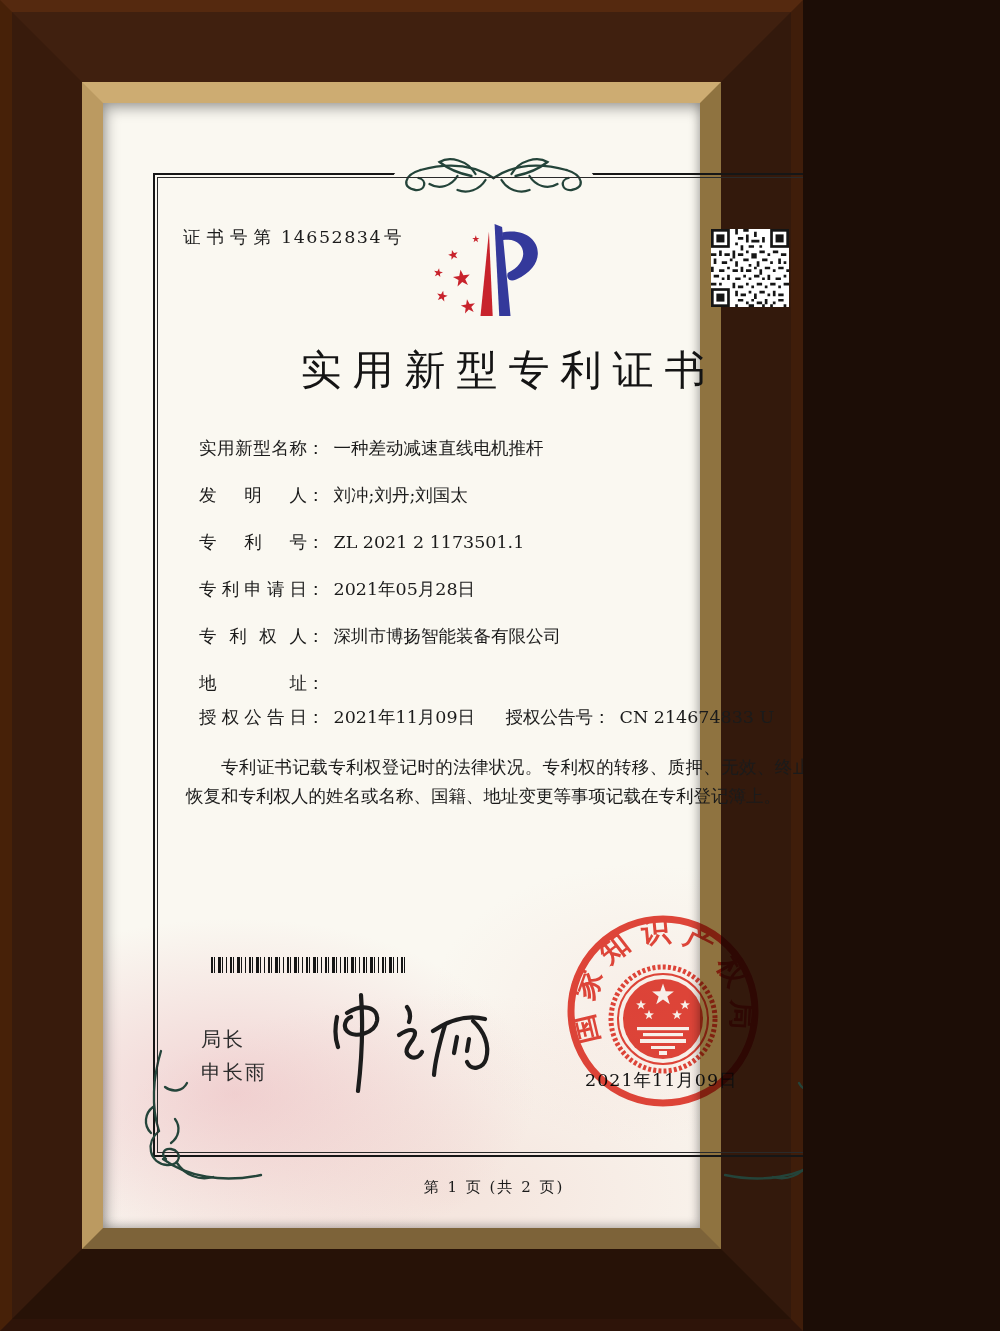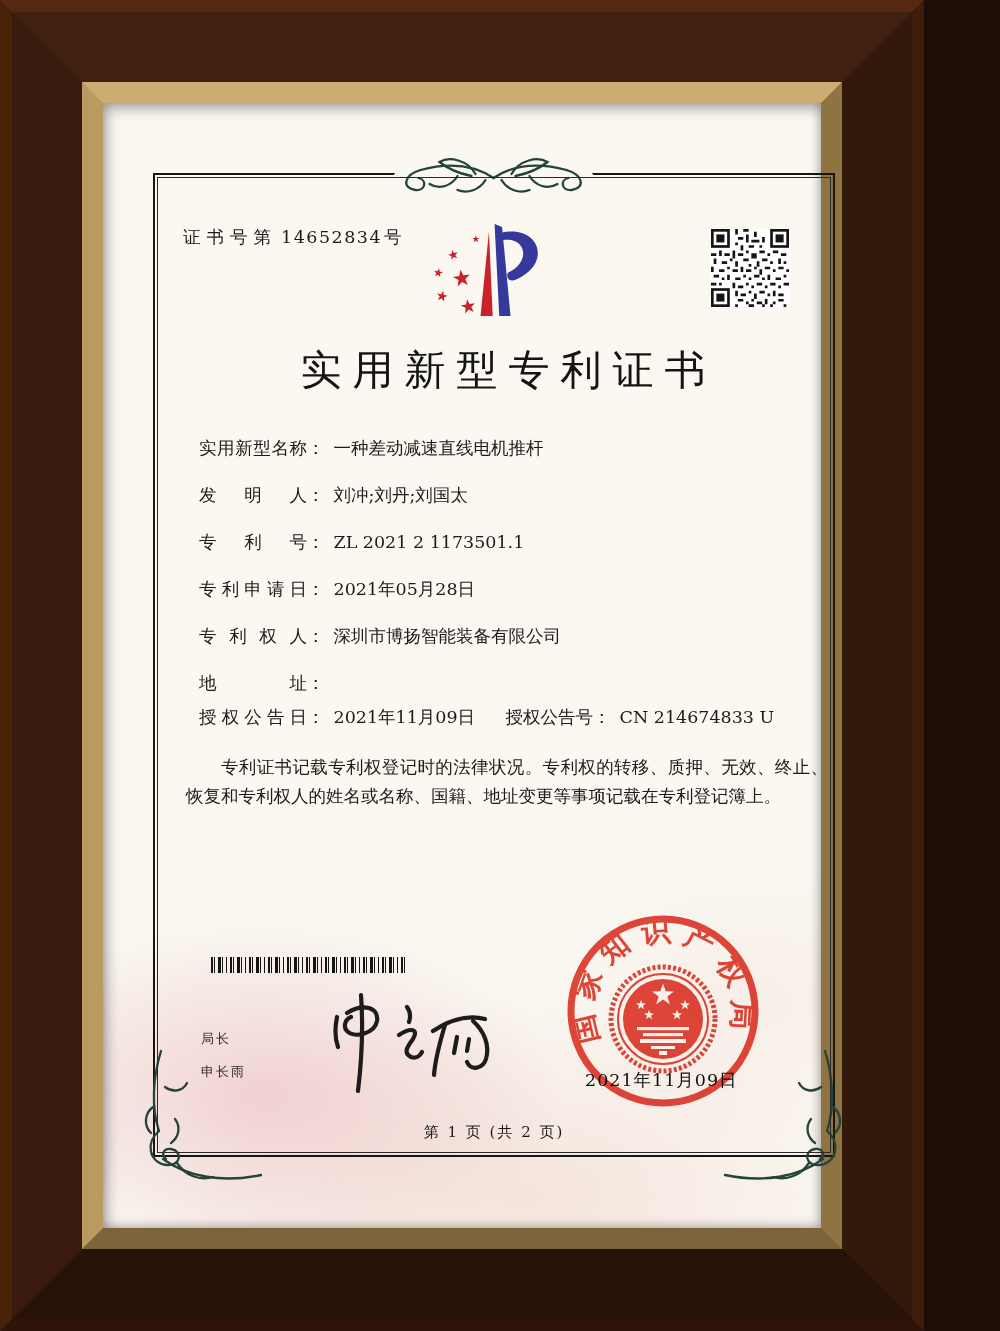--- a/index.html
+++ b/index.html
@@ -1,16 +1,16 @@
 <!DOCTYPE html>
 <html><head>
 <meta charset="utf-8">
 <style>
   html,body{margin:0;padding:0;background:#1c0d06;}
-  .scene{position:relative;width:924px;height:1331px;overflow:hidden;background:#2b1409;
+  .scene{position:relative;width:803px;height:1331px;overflow:hidden;background:#2b1409;
          font-family:"DejaVu Serif","Liberation Serif",serif;}
   
   .wood1{position:absolute;inset:0;border:12px solid;border-color:#55290f #3f1d0a #2e1409 #472108;}
   .wood2{position:absolute;inset:12px;border:70px solid;border-color:#40200f #321א90c #271107 #371a0c;
          border-color:#40200f #33190c #271207 #381b0c;}
   .gold{position:absolute;inset:82px;border:21px solid;border-color:#cdac72 #8f7340 #7d6339 #bb9a61;}
   
   .paper{position:absolute;inset:103px;
     background:
       radial-gradient(ellipse 430px 250px at 22% 88%, rgba(228,158,168,.42), rgba(228,158,168,0) 70%),
@@ -38,26 +38,26 @@
   .grant .fvalue1{width:172px;flex:none;}
   .grant .flabel2{flex:none;}
   
   .paras{position:absolute;left:31px;top:578px;width:642px;}
   .para{font-size:17.5px;line-height:29px;text-align:justify;text-indent:2em;color:#1b1b1b;margin:0;}
   
   .barcode{position:absolute;left:56px;top:782px;width:196px;height:16px;
     background:repeating-linear-gradient(90deg,#151515 0 2px,transparent 2px 3px,#151515 3px 4px,
       transparent 4px 7px,#151515 7px 10px,transparent 10px 11px,#151515 11px 12px,transparent 12px 15px,
       #151515 15px 16px,transparent 16px 19px);}
-  .signer{position:absolute;left:46px;top:848px;font-family:Liberation Mono, monospace;
-          font-size:13px;color:#2d2d2d;line-height:33px;letter-spacing:2px;}
+  .signer{position:absolute;left:46px;top:848px;font-family:Liberation Serif, serif;
+          font-size:20px;color:#2d2d2d;line-height:33px;letter-spacing:2px;}
   .signature{position:absolute;left:166px;top:808px;}
   .sealdate{position:absolute;left:430px;top:893px;font-size:17.5px;color:#101010;letter-spacing:1px;z-index:3;white-space:nowrap;}
   .seal{position:absolute;left:408px;top:736px;z-index:4;opacity:.93;mix-blend-mode:multiply;}
-  .footer{position:absolute;left:0;right:0;top:948px;text-align:center;font-size:15px;color:#1b1b1b;letter-spacing:2px;}
+  .footer{position:absolute;left:0;right:0;top:1003px;text-align:center;font-size:15px;color:#1b1b1b;letter-spacing:2px;}
   
   .orn-top{position:absolute;left:50%;top:-27px;transform:translateX(-50%);}
   .orn-bl{position:absolute;left:-12px;top:872px;}
   .orn-br{position:absolute;right:-10px;top:872px;transform:scaleX(-1);}
 </style>
 </head>
 <body>
 
 <div class="scene">
   <div class="wood1"></div>

